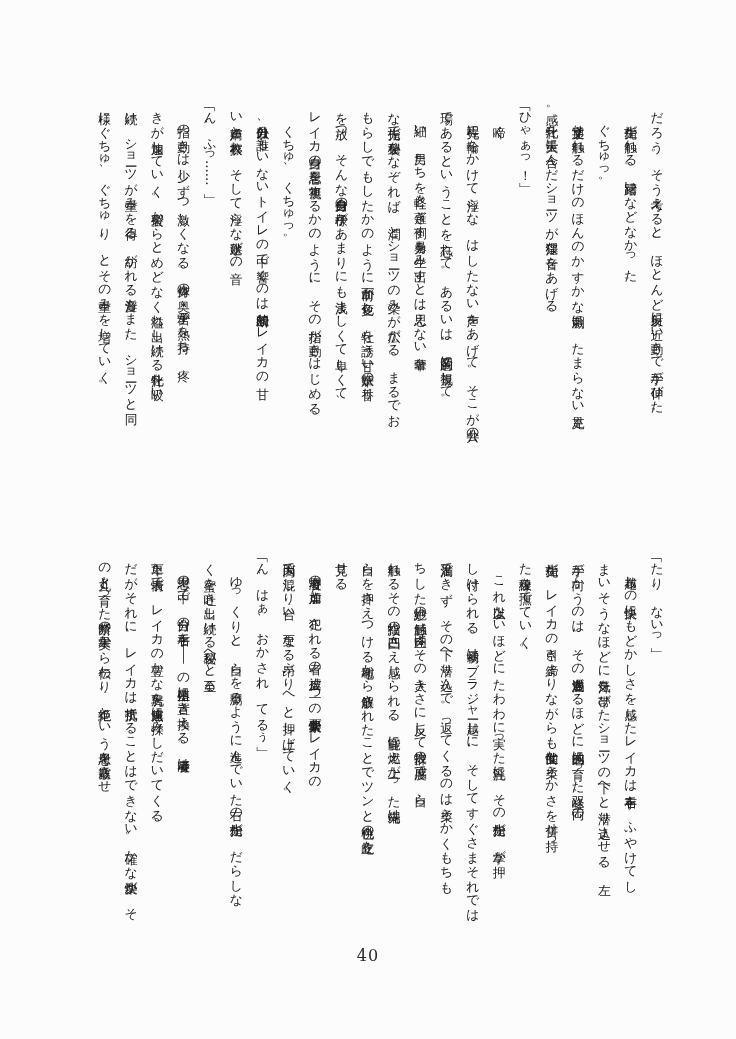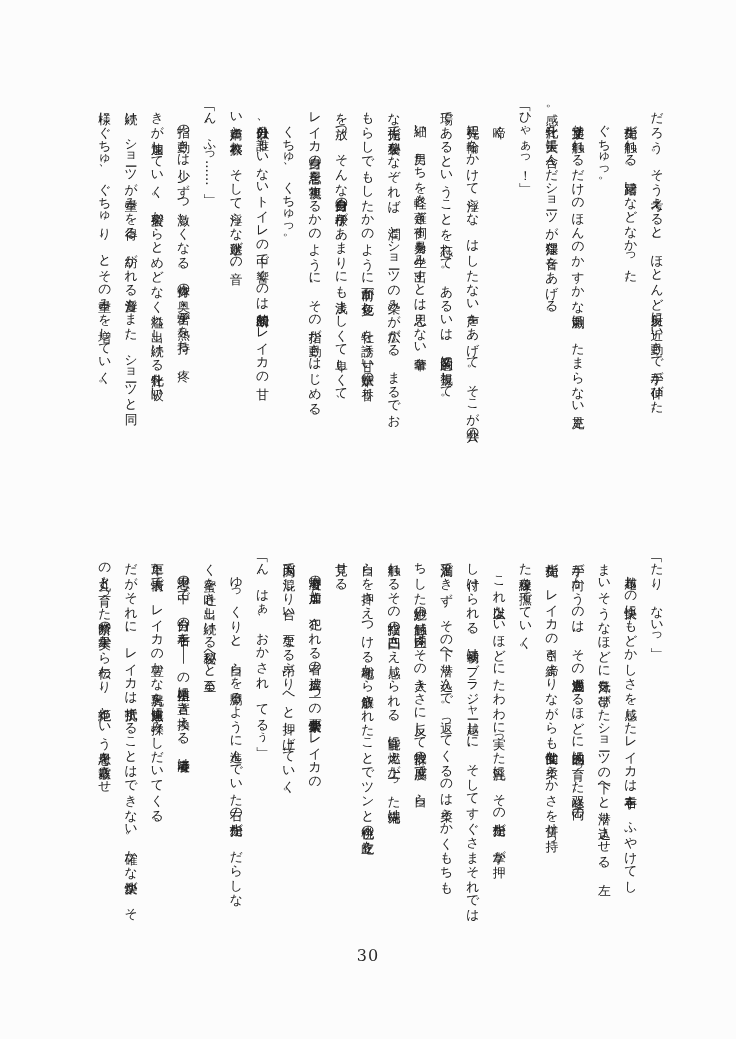--- a/index.html
+++ b/index.html
@@ -96,14 +96,14 @@
       <p class="line indent">凌辱者の加虐と、犯される者の被虐。二つの快楽要素がレイカの</p>
       <p class="line">脳内で混じり合い、更なる昂ぶりへと押し上げていく。</p>
       <p class="line">「ん、はぁ、おかされ、てるぅ」</p>
       <p class="line indent">ゆっくりと、自らを嬲るように進んでいた右の指先が、だらしな</p>
       <p class="line">く蜜を吐き出し続ける秘裂へと至る。</p>
       <p class="line indent">思考の中で、自分の右手を――の生殖器に置き換える。凌辱者は</p>
       <p class="line">下卑た表情で、レイカの豊かな乳房を無遠慮に揉みしだいてくる。</p>
       <p class="line">だがそれに、レイカは抵抗することはできない。確かな快楽が、そ</p>
       <p class="line">の丸々と育った禁断の果実から伝わり、拒絶という思考を霧散させ</p>
     </div>
-  <div class="page-number">30</div>
+  <div class="page-number">40</div>
 </div>
 
 </body></html>

